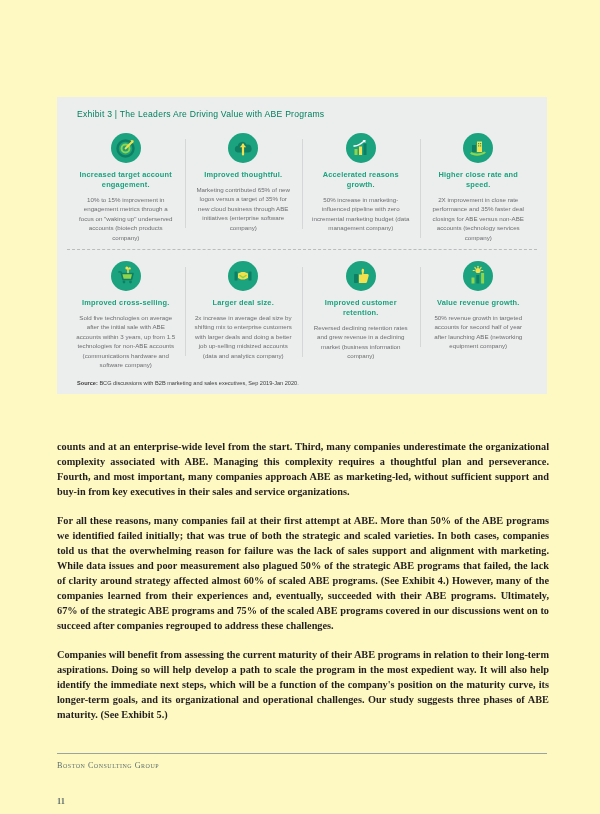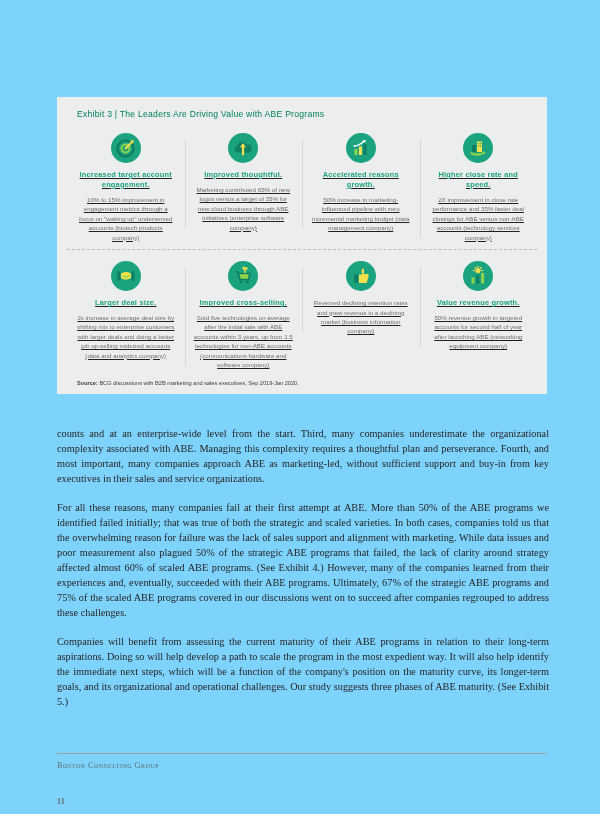--- a/index.html
+++ b/index.html
@@ -12,21 +12,21 @@
     height: 814px;
     font-family: "Liberation Serif", serif;
     color: #231f20;
     position: relative;
     overflow: hidden;
   }
   .page {
     width: 600px;
     height: 814px;
     position: relative;
-    background: #7dd3fc;
+    background: #fef9c3;
     box-sizing: border-box;
   }
 
   
   .exhibit {
     position: absolute;
     left: 57px;
     top: 97px;
     width: 490px;
     background: #eceded;
@@ -56,21 +56,20 @@
   .card-row.row-2 {
     padding-top: 11px;
     padding-bottom: 4px;
   }
   .card {
     width: 25%;
     box-sizing: border-box;
     padding: 0 9px;
     text-align: center;
     position: relative;
-    text-decoration: underline;
   }
   .card + .card::before {
     content: "";
     position: absolute;
     left: 0;
     top: 6px;
     bottom: 4px;
     width: 1px;
     background: #d4d6d7;
   }
@@ -107,22 +106,23 @@
     padding-left: 10px;
     padding-top: 6px;
     padding-bottom: 2px;
   }
   .exhibit-source b { font-weight: bold; }
 
   
   .body-copy {
     position: absolute;
     left: 57px;
-    top: 427px;
+    top: 440px;
     width: 492px;
+    font-weight: bold;
   }
   .body-copy p {
     font-family: "Liberation Serif", serif;
     font-size: 10.3px;
     line-height: 1.455;
     color: #231f20;
     margin: 0 0 14px 0;
     text-align: justify;
     text-justify: inter-word;
     hyphens: none;
@@ -229,52 +229,53 @@
         <div class="card-body">2X improvement in close rate performance and 35% faster deal closings for ABE versus non-ABE accounts (technology services company)</div>
       </div>
 
     </div>
 
     <div class="card-row row-2">
 
       <div class="card">
         <div class="card-icon">
           <svg width="22" height="22" viewBox="0 0 22 22">
-            <rect x="2.5" y="6.5" width="3" height="9" rx="0.6" fill="#0f7f63"></rect>
-            <rect x="16.5" y="6.5" width="3" height="9" rx="0.6" fill="#0f7f63"></rect>
-            <path d="M6 8.5 L9.5 7 L12.5 7 L16 8.5 L16 13 L12.5 14.5 L9 14.5 L6 13 Z" fill="#f4e04d"></path>
-            <path d="M8 10.5 L11 12.5 L14 10.5" stroke="#8fd44a" stroke-width="1.5" fill="none" stroke-linecap="round"></path>
-          </svg>
-        </div>
-        <div class="card-head">Larger deal size.</div>
-        <div class="card-body">2x increase in average deal size by shifting mix to enterprise customers with larger deals and doing a better job up-selling midsized accounts (data and analytics company)</div>
-      </div>
-
-      <div class="card">
-        <div class="card-icon">
-          <svg width="22" height="22" viewBox="0 0 22 22">
             <path d="M4 7 L6 7 L8 14.5 L16.5 14.5 L18 8.5 L6.6 8.5" stroke="#0f7f63" stroke-width="1.6" fill="#8fd44a" stroke-linejoin="round" stroke-linecap="round"></path>
             <circle cx="9" cy="17" r="1.4" fill="#0f7f63"></circle>
             <circle cx="15.5" cy="17" r="1.4" fill="#0f7f63"></circle>
             <path d="M13 7.5 L13 3.5" stroke="#f4e04d" stroke-width="1.5" stroke-linecap="round"></path>
             <circle cx="11.8" cy="3" r="1.5" fill="#f4e04d"></circle>
             <circle cx="14.6" cy="3.4" r="1.2" fill="#f4e04d"></circle>
           </svg>
         </div>
         <div class="card-head">Improved cross-selling.</div>
         <div class="card-body">Sold five technologies on average after the initial sale with ABE accounts within 3 years, up from 1.5 technologies for non-ABE accounts (communications hardware and software company)</div>
       </div>
 
       <div class="card">
         <div class="card-icon">
           <svg width="22" height="22" viewBox="0 0 22 22">
+            <rect x="2.5" y="6.5" width="3" height="9" rx="0.6" fill="#0f7f63"></rect>
+            <rect x="16.5" y="6.5" width="3" height="9" rx="0.6" fill="#0f7f63"></rect>
+            <path d="M6 8.5 L9.5 7 L12.5 7 L16 8.5 L16 13 L12.5 14.5 L9 14.5 L6 13 Z" fill="#f4e04d"></path>
+            <path d="M8 10.5 L11 12.5 L14 10.5" stroke="#8fd44a" stroke-width="1.5" fill="none" stroke-linecap="round"></path>
+          </svg>
+        </div>
+        <div class="card-head">Larger deal size.</div>
+        <div class="card-body">2x increase in average deal size by shifting mix to enterprise customers with larger deals and doing a better job up-selling midsized accounts (data and analytics company)</div>
+      </div>
+
+      <div class="card">
+        <div class="card-icon">
+          <svg width="22" height="22" viewBox="0 0 22 22">
             <rect x="4" y="9" width="4" height="9" rx="0.7" fill="#0f7f63"></rect>
             <path d="M9 18 L9 9.5 L12 9.5 C12 7 11 5.5 12 4 C13.5 3 14.5 4.5 14 6.5 L13.5 9 L17.5 9 C18.6 9 19 10 18.6 11 L17 17 C16.7 17.8 16 18 15.5 18 Z" fill="#f4e04d"></path>
           </svg>
         </div>
+        <div class="card-head">Improved customer retention.</div>
         <div class="card-body">Reversed declining retention rates and grew revenue in a declining market (business information company)</div>
       </div>
 
       <div class="card">
         <div class="card-icon">
           <svg width="22" height="22" viewBox="0 0 22 22">
             <circle cx="11" cy="5.5" r="2.6" fill="#f4e04d"></circle>
             <g stroke="#f4e04d" stroke-width="1.1" stroke-linecap="round">
               <path d="M11 1.3 L11 2.4"></path>
               <path d="M7.9 2.4 L8.5 3.4"></path>

